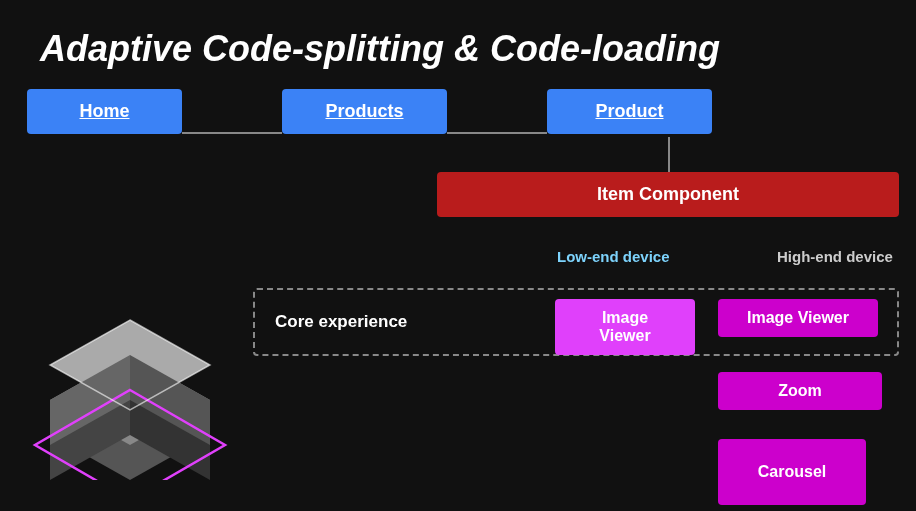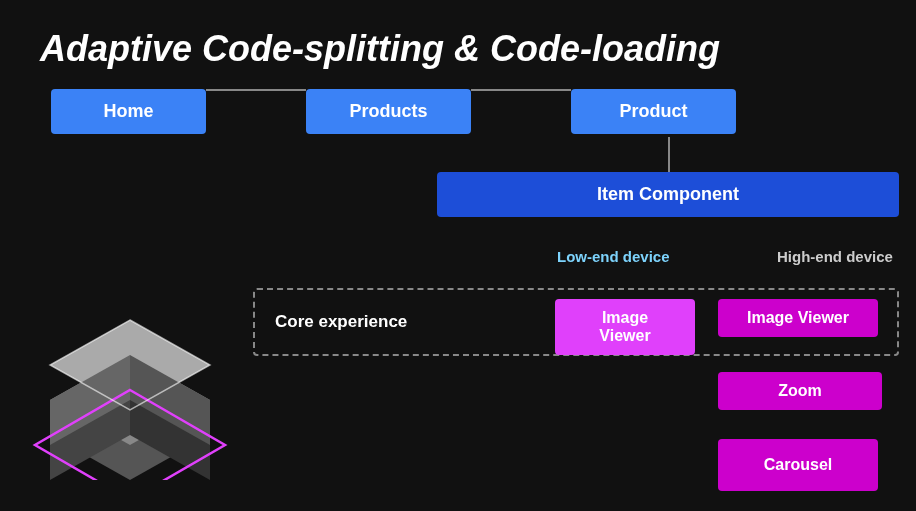--- a/index.html
+++ b/index.html
@@ -22,23 +22,24 @@
       font-weight: 700;
       color: #ffffff;
       white-space: nowrap;
       font-style: italic;
     }
 
     
     .nav-row {
       position: absolute;
       top: 89px;
-      left: 51px;
-      display: flex;
-      align-items: flex-start;
+      left: 27px;
+      display: flex;
+      align-items: flex-end;
+      text-decoration: underline;
     }
 
     .nav-box {
       background: #3b82f6;
       color: #ffffff;
       font-weight: 700;
       font-size: 18px;
       padding: 12px 28px;
       border-radius: 4px;
       display: flex;
@@ -67,21 +68,21 @@
       left: 668px;
       height: 35px;
     }
 
     
     .item-component-box {
       position: absolute;
       top: 172px;
       left: 437px;
       right: 17px;
-      background: #1d4ed8;
+      background: #b91c1c;
       color: #ffffff;
       font-weight: 700;
       font-size: 18px;
       padding: 12px 28px;
       border-radius: 4px;
       display: flex;
       align-items: center;
       justify-content: center;
       text-align: center;
     }
@@ -171,23 +172,23 @@
 
     
     .carousel-box {
       position: absolute;
       top: 439px;
       left: 718px;
       background: #cc00cc;
       color: #ffffff;
       font-weight: 700;
       font-size: 16px;
-      padding: 17px 22px;
-      border-radius: 4px;
-      width: 160px;
+      padding: 24px 22px;
+      border-radius: 4px;
+      width: 148px;
       text-align: center;
     }
 
     
     .logo-area {
       position: absolute;
       top: 290px;
       left: 20px;
       width: 220px;
       height: 180px;

